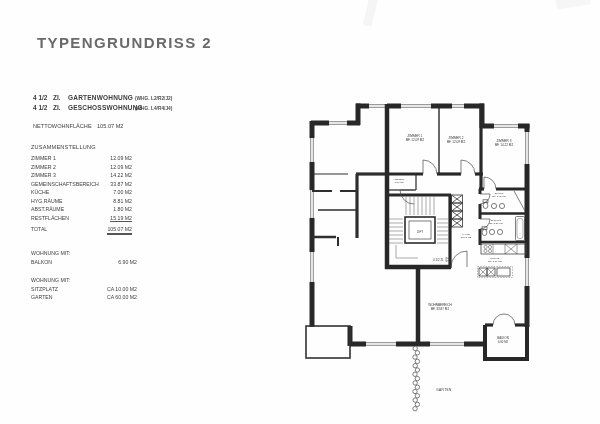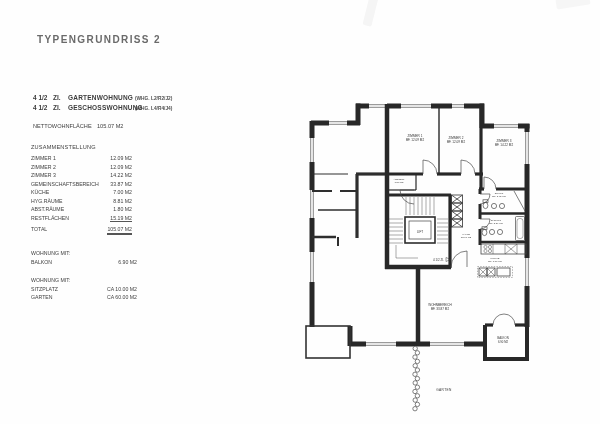--- a/index.html
+++ b/index.html
@@ -9,21 +9,21 @@
     font-family:"Liberation Sans","DejaVu Sans",sans-serif;
     color:#414141;
   }
   .page{position:absolute;inset:0;background:#fefefe;}
   .scan-streak{position:absolute;background:#ececec;opacity:.55;border-radius:2px;}
   .streak-a{left:366px;top:-4px;width:9px;height:30px;transform:rotate(14deg);}
   .streak-b{left:556px;top:-3px;width:34px;height:10px;transform:rotate(-9deg);opacity:.4;}
 
   .doc-title{
     position:absolute;left:37px;top:34px;
-    font-size:10px;font-weight:700;letter-spacing:1.4px;color:#6a6a6a;
+    font-size:15px;font-weight:700;letter-spacing:1.4px;color:#6a6a6a;
     white-space:nowrap;
   }
 
   .apartments{position:absolute;left:33px;top:94px;width:230px;}
   .apt-row{display:flex;align-items:baseline;height:10px;white-space:nowrap;}
   .apt-rooms{width:20px;font-size:6.5px;font-weight:700;color:#3c3c3c;}
   .apt-zi{width:15px;font-size:6.5px;font-weight:700;color:#3c3c3c;}
   .apt-name{width:67px;font-size:6.5px;font-weight:700;letter-spacing:.2px;color:#3c3c3c;}
   .apt-ref{font-size:4.8px;font-weight:700;color:#4d4d4d;}
 

